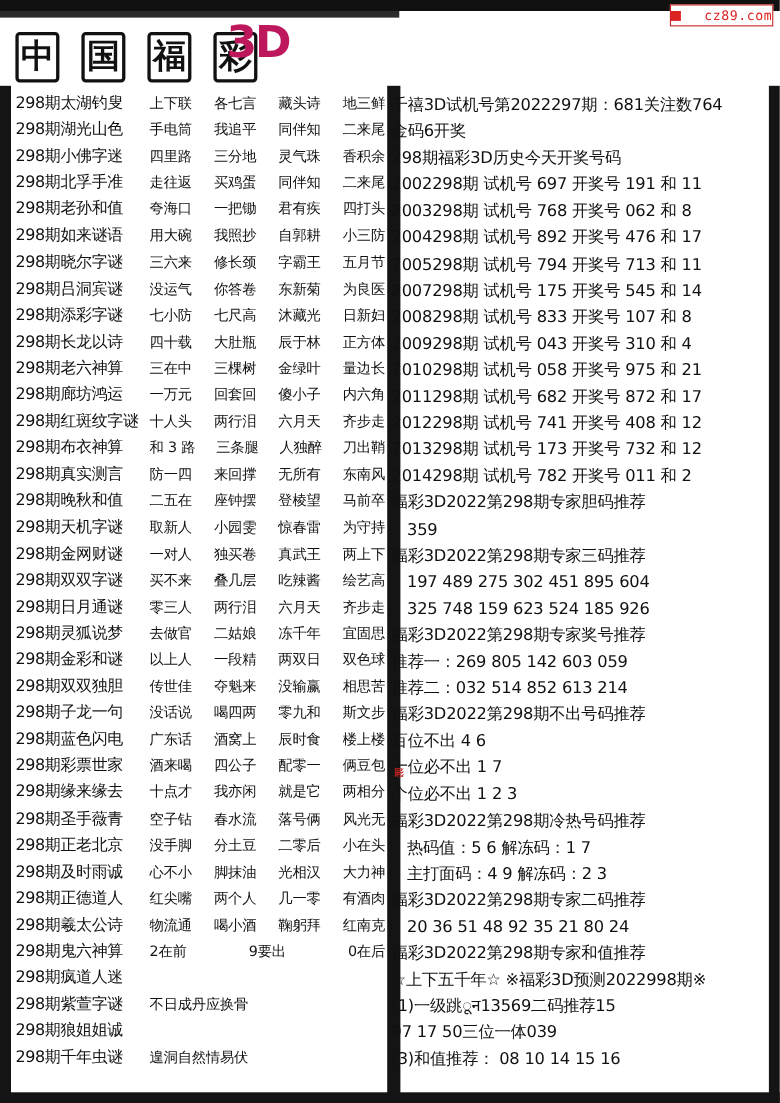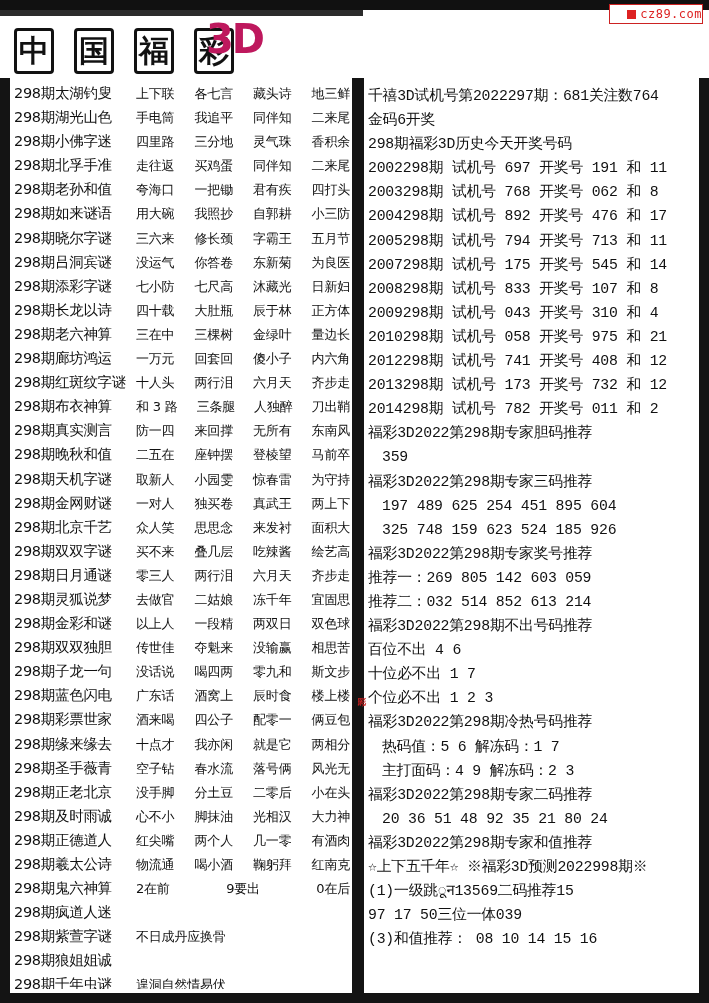--- a/index.html
+++ b/index.html
@@ -1,40 +1,40 @@
 <!DOCTYPE html>
 <html><head>
 <meta charset="utf-8">
 <style>
   html,body{margin:0;padding:0;background:#ffffff;}
   body{width:709px;height:1003px;font-family:"DejaVu Sans","Liberation Sans",sans-serif;}
   .page{position:relative;width:709px;height:1003px;overflow:hidden;background:#fff;}
 
   
-  .wm{position:absolute;right:6px;top:4px;width:92px;height:18px;border:1px solid #cc2222;background:#fff;display:flex;align-items:center;justify-content:flex-end;}
+  .wm{position:absolute;right:6px;top:4px;width:92px;height:18px;border:1px solid #cc2222;background:#fff;display:flex;align-items:center;justify-content:space-between;}
   .wm .sq{width:9px;height:9px;background:#d22;margin-right:4px;}
   .wm .txt{font-size:12px;color:#d22;font-family:"DejaVu Sans Mono","Liberation Mono",monospace;letter-spacing:.5px;}
 
   
   .masthead{position:absolute;left:0;top:16px;width:340px;height:62px;}
   .mh-char{position:absolute;top:8px;width:52px;height:46px;color:#111;font-size:42px;line-height:46px;text-align:center;font-family:"DejaVu Sans","Liberation Sans",sans-serif;font-weight:700;}
   .mh-char .boxed{display:inline-block;border:3px solid #111;border-radius:4px;padding:0 2px;font-size:30px;line-height:40px;}
   .mh-3d{position:absolute;left:206px;top:0;font-size:40px;font-weight:800;color:#be185d;letter-spacing:-2px;}
 
   
   .topband{position:absolute;left:0;top:0;width:709px;height:10px;background:#111;}
   .topband2{position:absolute;left:0;top:10px;width:363px;height:6px;background:#2b2b2b;}
   .leftband{position:absolute;left:0;top:78px;width:10px;height:925px;background:#141414;}
   .midband{position:absolute;left:352px;top:78px;width:12px;height:925px;background:#141414;}
   .rightedge{position:absolute;left:699px;top:78px;width:10px;height:925px;background:#141414;}
   .botband{position:absolute;left:0;top:993px;width:709px;height:10px;background:#141414;}
 
   
   .colL{position:absolute;left:14px;top:84px;width:336px;height:905px;overflow:hidden;}
-  .colR{position:absolute;left:368px;top:84px;width:330px;height:905px;overflow:hidden;font-family:Liberation Mono, monospace;}
+  .colR{position:absolute;left:356px;top:84px;width:330px;height:905px;overflow:hidden;}
 
   .row{display:flex;align-items:baseline;height:24.1px;white-space:nowrap;}
   .row .title{color:#111;font-size:14.5px;letter-spacing:-.3px;width:122px;flex:0 0 122px;}
   .row .cells{display:flex;flex:1;justify-content:space-between;font-size:13px;color:#111;}
   .row .cells span{letter-spacing:-.2px;}
 
   .rline{font-size:14.8px;color:#111;line-height:24.1px;height:24.1px;white-space:nowrap;letter-spacing:-.2px;}
   .rline.ind{padding-left:14px;}
 
   
@@ -219,29 +219,20 @@
           <span>为守持</span>
         </div>
       </div>
       <div class="row">
         <div class="title">298期金网财谜</div>
         <div class="cells">
           <span>一对人</span>
           <span>独买卷</span>
           <span>真武王</span>
           <span>两上下</span>
-        </div>
-      </div>
-      <div class="row">
-        <div class="title">298期北京千艺</div>
-        <div class="cells">
-          <span>众人笑</span>
-          <span>思思念</span>
-          <span>来发衬</span>
-          <span>面积大</span>
         </div>
       </div>
       <div class="row">
         <div class="title">298期双双字谜</div>
         <div class="cells">
           <span>买不来</span>
           <span>叠几层</span>
           <span>吃辣酱</span>
           <span>绘艺高</span>
         </div>
@@ -395,27 +386,28 @@
       <div class="rline">金码6开奖</div>
       <div class="rline">298期福彩3D历史今天开奖号码</div>
       <div class="rline">2002298期 试机号 697 开奖号 191 和 11</div>
       <div class="rline">2003298期 试机号 768 开奖号 062 和 8</div>
       <div class="rline">2004298期 试机号 892 开奖号 476 和 17</div>
       <div class="rline">2005298期 试机号 794 开奖号 713 和 11</div>
       <div class="rline">2007298期 试机号 175 开奖号 545 和 14</div>
       <div class="rline">2008298期 试机号 833 开奖号 107 和 8</div>
       <div class="rline">2009298期 试机号 043 开奖号 310 和 4</div>
       <div class="rline">2010298期 试机号 058 开奖号 975 和 21</div>
+      <div class="rline">2011298期 试机号 682 开奖号 872 和 17</div>
       <div class="rline">2012298期 试机号 741 开奖号 408 和 12</div>
       <div class="rline">2013298期 试机号 173 开奖号 732 和 12</div>
       <div class="rline">2014298期 试机号 782 开奖号 011 和 2</div>
       <div class="rline">福彩3D2022第298期专家胆码推荐</div>
       <div class="rline ind">359</div>
       <div class="rline">福彩3D2022第298期专家三码推荐</div>
-      <div class="rline ind">197 489 625 254 451 895 604</div>
+      <div class="rline ind">197 489 275 302 451 895 604</div>
       <div class="rline ind">325 748 159 623 524 185 926</div>
       <div class="rline">福彩3D2022第298期专家奖号推荐</div>
       <div class="rline">推荐一：269 805 142 603 059</div>
       <div class="rline">推荐二：032 514 852 613 214</div>
       <div class="rline">福彩3D2022第298期不出号码推荐</div>
       <div class="rline">百位不出 4 6</div>
       <div class="rline">十位必不出 1 7</div>
       <div class="rline">个位必不出 1 2 3</div>
       <div class="rline">福彩3D2022第298期冷热号码推荐</div>
       <div class="rline ind">热码值：5 6 解冻码：1 7</div>

